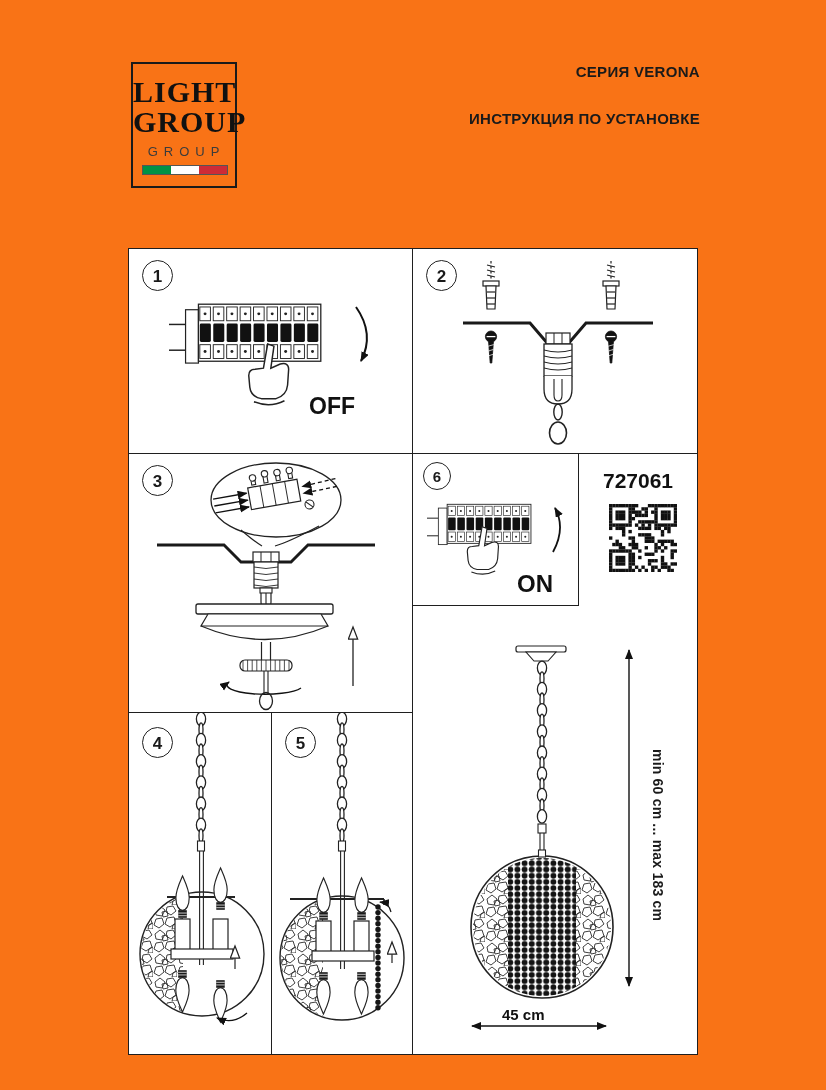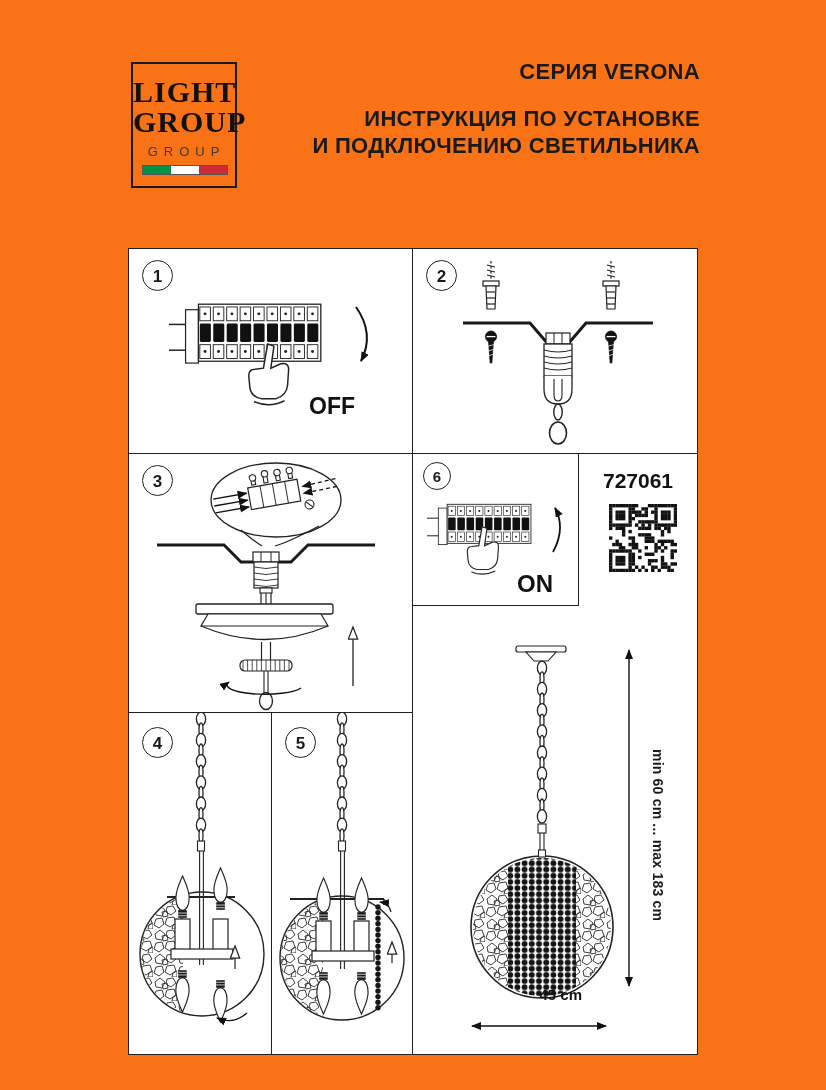--- a/index.html
+++ b/index.html
@@ -13,21 +13,21 @@
     border:2px solid #1a1a1a;box-sizing:border-box;text-align:center;}
   .logo-word{font-family:"Liberation Serif",serif;font-weight:bold;font-size:30px;
     line-height:30px;letter-spacing:1px;color:#111;}
   .logo-word.first{margin-top:13px;}
   .logo-group{font-size:13px;letter-spacing:6px;color:#3c3c3c;margin-top:7px;margin-left:5px;}
   .flag{position:absolute;left:9px;bottom:11px;width:84px;height:8px;
     border:1px solid #555;display:flex;}
   .flag div{flex:1;height:100%;}
   
   .header{position:absolute;top:58px;right:126px;text-align:right;}
-  .header .line{font-weight:bold;font-size:22px;line-height:27px;letter-spacing:0.3px;}
+  .header .line{font-weight:bold;font-size:15px;line-height:27px;letter-spacing:0.3px;}
   .header .title{margin-top:20px;}
   
   .grid{position:absolute;left:128px;top:248px;width:570px;height:807px;
     border:1.5px solid #1f1f1f;box-sizing:border-box;}
   .cell{position:absolute;box-sizing:border-box;background:#fff;}
   .br{border-right:1.5px solid #1f1f1f;}
   .bb{border-bottom:1.5px solid #1f1f1f;}
   .badge{position:absolute;width:31px;height:31px;border:1.6px solid #222;
     border-radius:50%;text-align:center;line-height:31px;font-size:17px;
     font-weight:bold;box-sizing:border-box;background:#fff;}
@@ -158,21 +158,20 @@
     <div class="flag">
       <div style="background:#009246"></div>
         <div style="background:#ffffff"></div>
         <div style="background:#ce2b37"></div>
     </div>
   </div>
 
   <div class="header">
     <div class="line">СЕРИЯ VERONA</div>
     <div class="line title">ИНСТРУКЦИЯ ПО УСТАНОВКЕ</div>
-    <div class="line">И ПОДКЛЮЧЕНИЮ СВЕТИЛЬНИКА</div>
   </div>
 
   <div class="grid">
 
     <div class="cell br bb" style="left:0;top:0;width:284px;height:205px;">
       <span class="badge" style="left:13px;top:11px;">1</span>
       <svg id="svg1" width="284" height="205" viewBox="0 0 284 205">
         <use href="#gBreaker" transform="translate(40,46) scale(0.92)"></use>
         <path d="M227,58 Q246,85 232,112" fill="none" stroke="#111" stroke-width="2" marker-end="url(#mF)"></path>
         <use href="#gHand" transform="translate(104,94) scale(1.05)"></use>
@@ -626,17 +625,17 @@
         <rect x="58" y="250" width="37" height="142" fill="url(#pebbles)" clip-path="url(#cS)"></rect>
         <rect x="163" y="250" width="37" height="142" fill="url(#pebbles)" clip-path="url(#cS)"></rect>
         <rect x="95" y="250" width="68" height="142" fill="url(#beads)" clip-path="url(#cS)"></rect>
         <circle cx="129" cy="321" r="71" fill="none" stroke="#222" stroke-width="1.6"></circle>
         <rect x="125.5" y="244" width="7" height="7" fill="#fff" stroke="#222" stroke-width="1.1"></rect>
         <line x1="216" y1="44" x2="216" y2="380" stroke="#111" stroke-width="1.4" marker-start="url(#mF)" marker-end="url(#mF)"></line>
         <line x1="59" y1="420" x2="193" y2="420" stroke="#111" stroke-width="1.4" marker-start="url(#mF)" marker-end="url(#mF)"></line>
       </svg>
 
       <span class="rotlbl" style="left:253px;top:295px;">min 60 cm ... max 183 cm</span>
-      <span class="lbl" style="left:89px;top:532px;width:80px;text-align:right;font-size:15px;">45 cm</span>
+      <span class="lbl" style="left:89px;top:552px;width:80px;text-align:left;font-size:15px;">45 cm</span>
     </div>
 
   </div>
 </div>
 
 </body></html>

